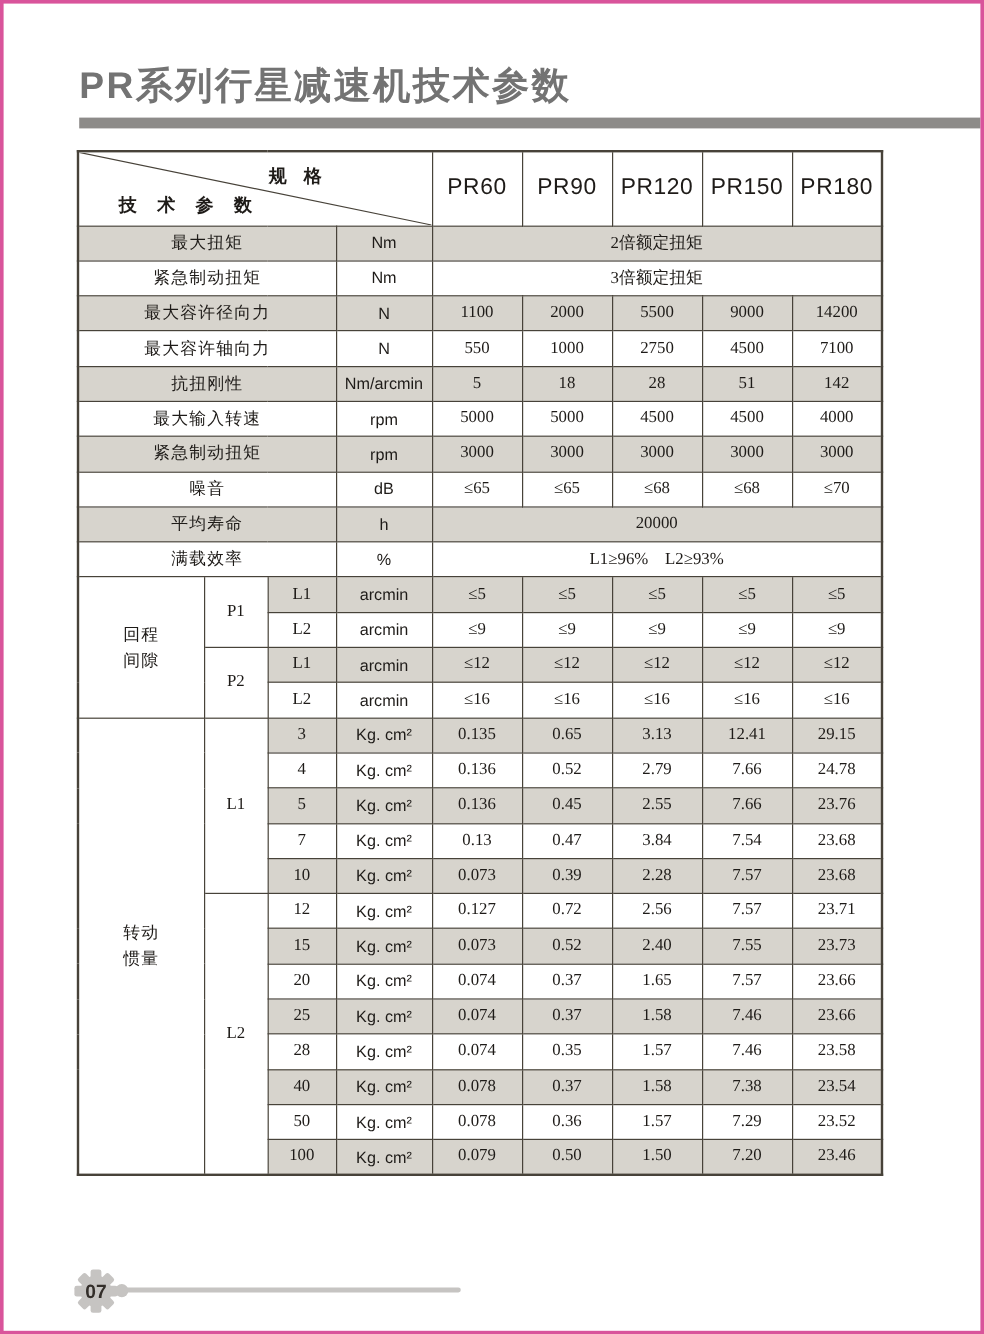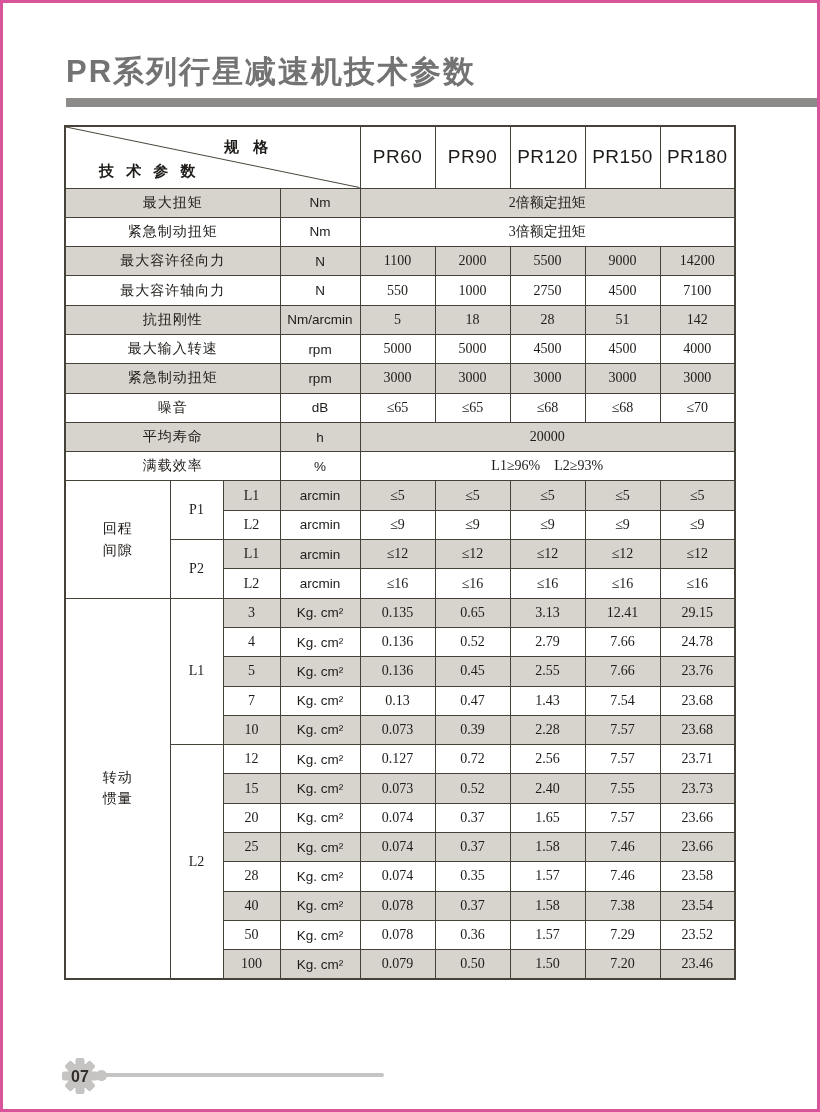--- a/index.html
+++ b/index.html
@@ -41,21 +41,21 @@
   .lbl{font-size:14px;letter-spacing:1px;}
   .sub{font-family:"Liberation Serif",serif;font-size:14px;}
   .unit{font-family:Liberation Sans, sans-serif;font-size:13.5px;}
   .val{font-family:"Liberation Serif",serif;font-size:14px;}
   .model{font-size:19px;letter-spacing:0.5px;text-align:center;}
   .multiline{white-space:pre-line;line-height:1.55;}
   .corner{position:relative;padding:0;}
   .diag{position:absolute;inset:0;width:100%;height:100%;display:block;}
   .diag line{stroke:var(--table-line);stroke-width:1;}
   .c-top{position:absolute;left:158px;top:11px;font-size:15px;font-weight:bold;letter-spacing:5px;}
-  .c-bot{position:absolute;left:33px;top:35px;font-size:15px;font-weight:bold;letter-spacing:4px;}
+  .c-bot{position:absolute;left:33px;top:35px;font-size:15px;font-weight:bold;letter-spacing:4px;font-family:Liberation Mono, monospace;}
   .gear{position:absolute;left:59px;top:1055px;}
   .gearfill{fill:var(--footer-gray);}
   .pgnum{font-family:"Liberation Sans",sans-serif;font-size:16px;font-weight:bold;fill:#332e2a;}
   .dot{
     position:absolute;left:96px;top:1070px;width:11px;height:11px;border-radius:50%;
     background:var(--footer-gray);
   }
   .fline{
     position:absolute;left:104px;top:1073px;width:280px;height:4px;border-radius:2px;
     background:var(--footer-gray);
@@ -241,21 +241,21 @@
           <td class="val shaded">0.45</td>
           <td class="val shaded">2.55</td>
           <td class="val shaded">7.66</td>
           <td class="val shaded">23.76</td>
         </tr>
         <tr>
           <td class="sub">7</td>
           <td class="unit">Kg. cm²</td>
           <td class="val">0.13</td>
           <td class="val">0.47</td>
-          <td class="val">1.43</td>
+          <td class="val">3.84</td>
           <td class="val">7.54</td>
           <td class="val">23.68</td>
         </tr>
         <tr>
           <td class="sub shaded">10</td>
           <td class="unit shaded">Kg. cm²</td>
           <td class="val shaded">0.073</td>
           <td class="val shaded">0.39</td>
           <td class="val shaded">2.28</td>
           <td class="val shaded">7.57</td>

